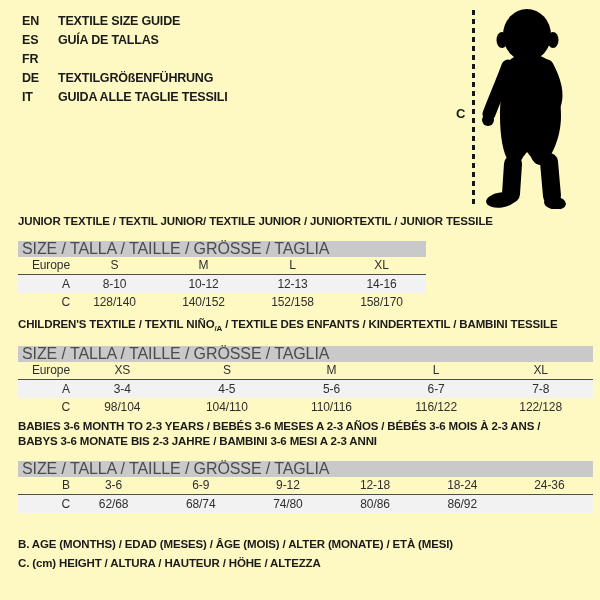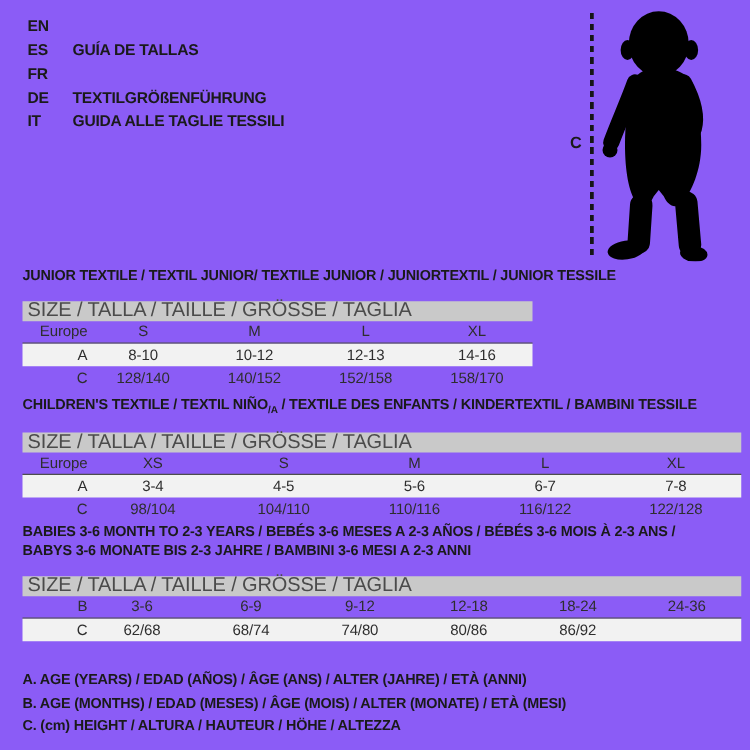--- a/index.html
+++ b/index.html
@@ -1,17 +1,17 @@
 <!DOCTYPE html>
 <html><head>
 <meta charset="utf-8">
 <style>
   html,body{margin:0;padding:0;background:#fff;}
   .canvas{
-    position:relative;width:600px;height:600px;background:#8b5cf6;overflow:hidden;
+    position:relative;width:600px;height:600px;background:#fef9c3;overflow:hidden;
     font-family:"Liberation Sans", sans-serif;color:#1a1a1a;
   }
   
   .langs{position:absolute;top:12px;left:22px;font-weight:bold;font-size:12.5px;line-height:19px;letter-spacing:-0.2px;}
   .lang-row{display:flex;}
   .lang-code{width:36px;}
   
   .dash-line{
     position:absolute;left:472px;top:10px;width:3px;height:195px;
     background:repeating-linear-gradient(to bottom,#161616 0 5px,transparent 5px 9px);
@@ -42,20 +42,21 @@
   .legend{position:absolute;left:18px;top:535px;font-weight:bold;font-size:11.5px;line-height:18.5px;letter-spacing:-0.15px;}
 </style>
 </head>
 <body>
 
 <div class="canvas">
 
   <div class="langs" id="langs">
       <div class="lang-row">
         <span class="lang-code">EN</span>
+        <span class="lang-text">TEXTILE SIZE GUIDE</span>
       </div>
       <div class="lang-row">
         <span class="lang-code">ES</span>
         <span class="lang-text">GUÍA DE TALLAS</span>
       </div>
       <div class="lang-row">
         <span class="lang-code">FR</span>
       </div>
       <div class="lang-row">
         <span class="lang-code">DE</span>
@@ -170,18 +171,17 @@
         <span class="lbl">C</span>
         <span class="cell">62/68</span>
         <span class="cell">68/74</span>
         <span class="cell">74/80</span>
         <span class="cell">80/86</span>
         <span class="cell">86/92</span>
       </div>
     </div>
 
   <div class="legend" id="legend">
-      <div class="legend-line">A. AGE (YEARS) / EDAD (AÑOS) / ÂGE (ANS) / ALTER (JAHRE) / ETÀ (ANNI)</div>
       <div class="legend-line">B. AGE (MONTHS) / EDAD (MESES) / ÂGE (MOIS) / ALTER (MONATE) / ETÀ (MESI)</div>
       <div class="legend-line">C. (cm) HEIGHT / ALTURA / HAUTEUR / HÖHE / ALTEZZA</div>
     </div>
 
 </div>
 
 </body></html>

